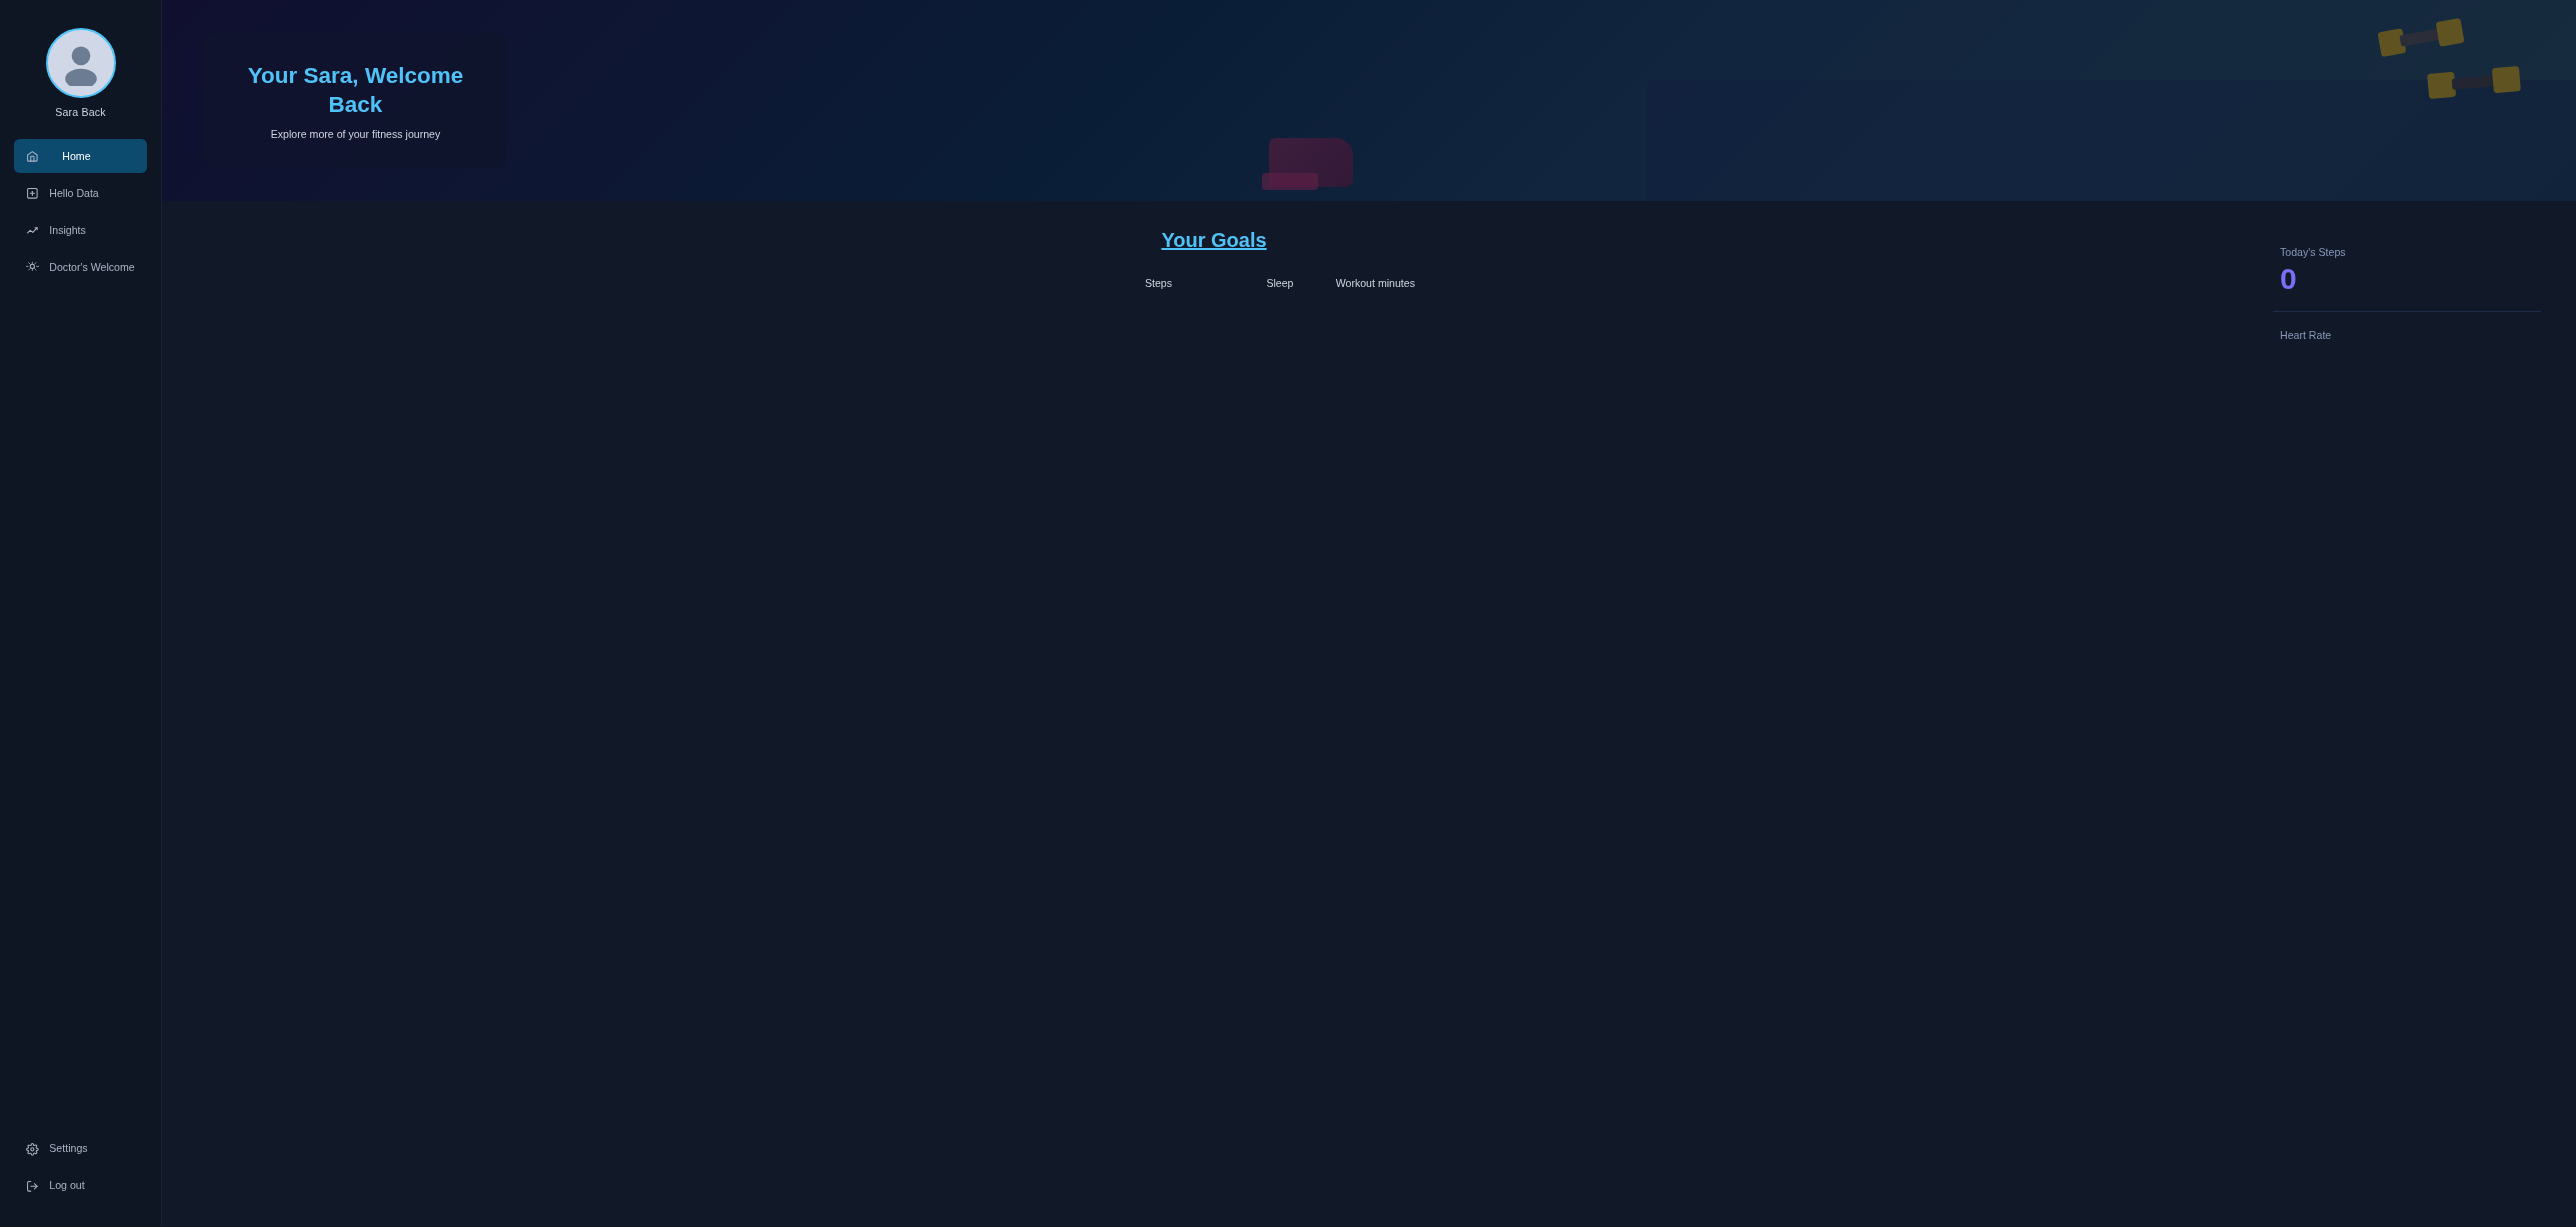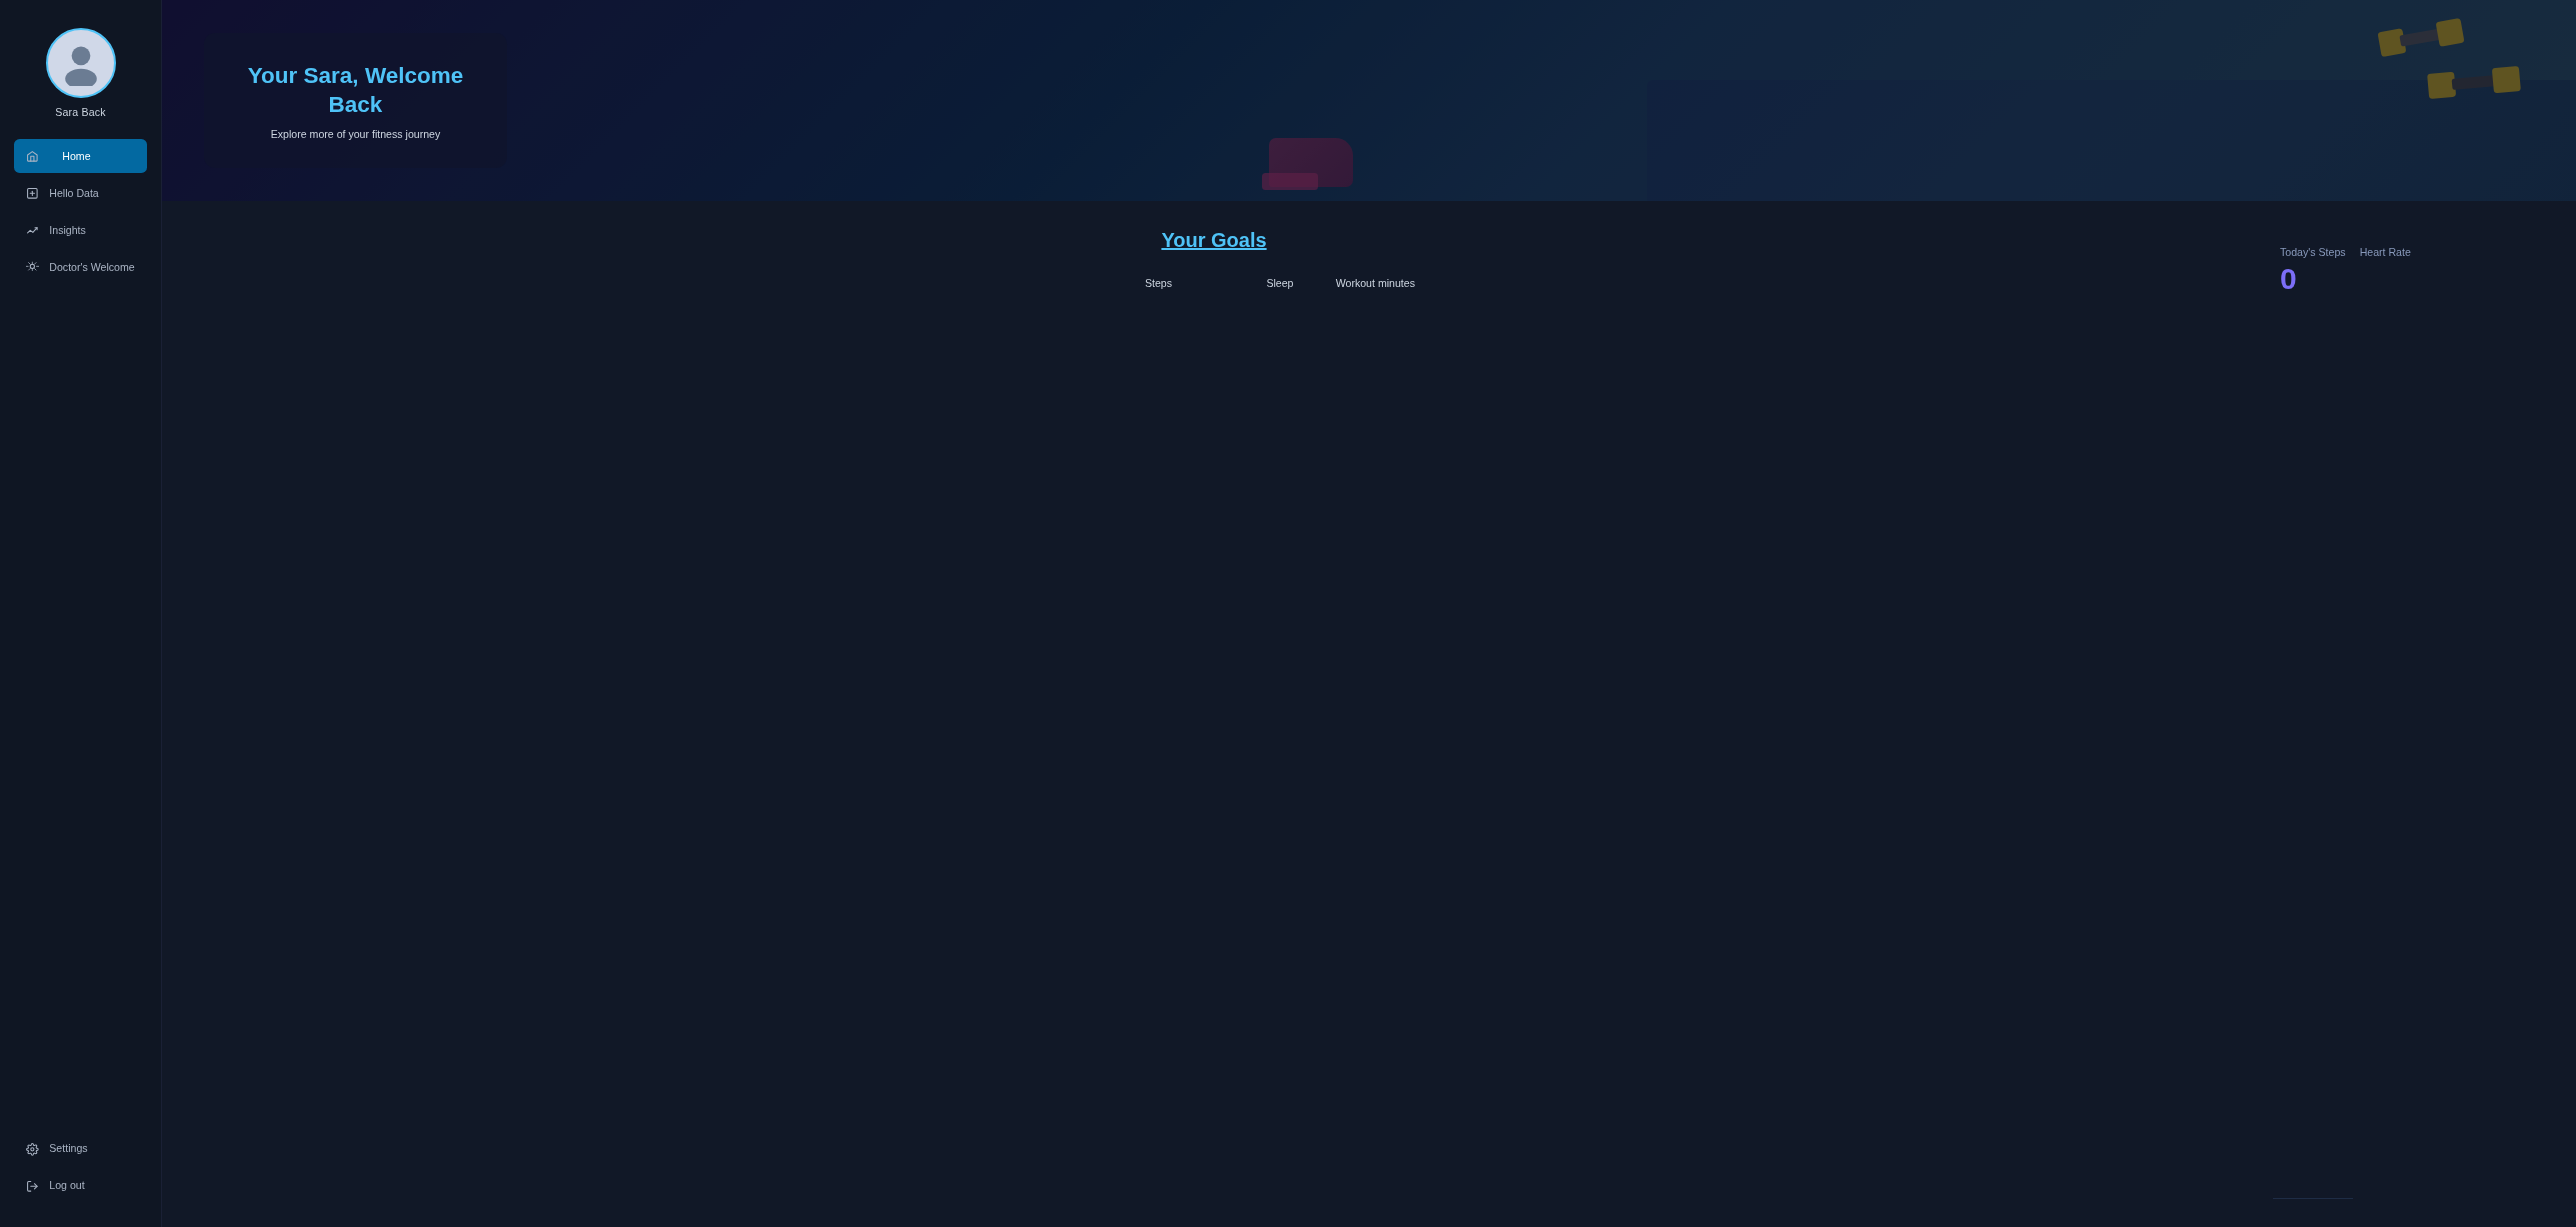--- a/index.html
+++ b/index.html
@@ -73,21 +73,21 @@
       padding: 10px 11.3px;
       border-radius: 5.6px;
       cursor: pointer;
       color: #aab4c4;
       font-size: 10.6px;
       margin-bottom: 2.8px;
       transition: background 0.15s;
     }
 
     .nav-item.active {
-      background-color: #0369a1;
+      background-color: #0c4a6e;
       color: #ffffff;
       gap: 23px;
     }
 
     .nav-icon {
       width: 14px;
       height: 14px;
       display: flex;
       align-items: center;
       justify-content: center;
@@ -234,21 +234,21 @@
       height: 100%;
       background: linear-gradient(90deg, #e91e8c, #ff6eb0);
       border-radius: 3.5px;
     }
 
     
     #stats-section {
       width: 268px;
       flex-shrink: 0;
       display: flex;
-      flex-direction: row;
+      flex-direction: column;
       gap: 0;
     }
 
     .stat-block {
       padding: 17px 7px;
       border-bottom: 0.7px solid #1e2c45;
     }
 
     .stat-block:last-child {
       border-bottom: none;

